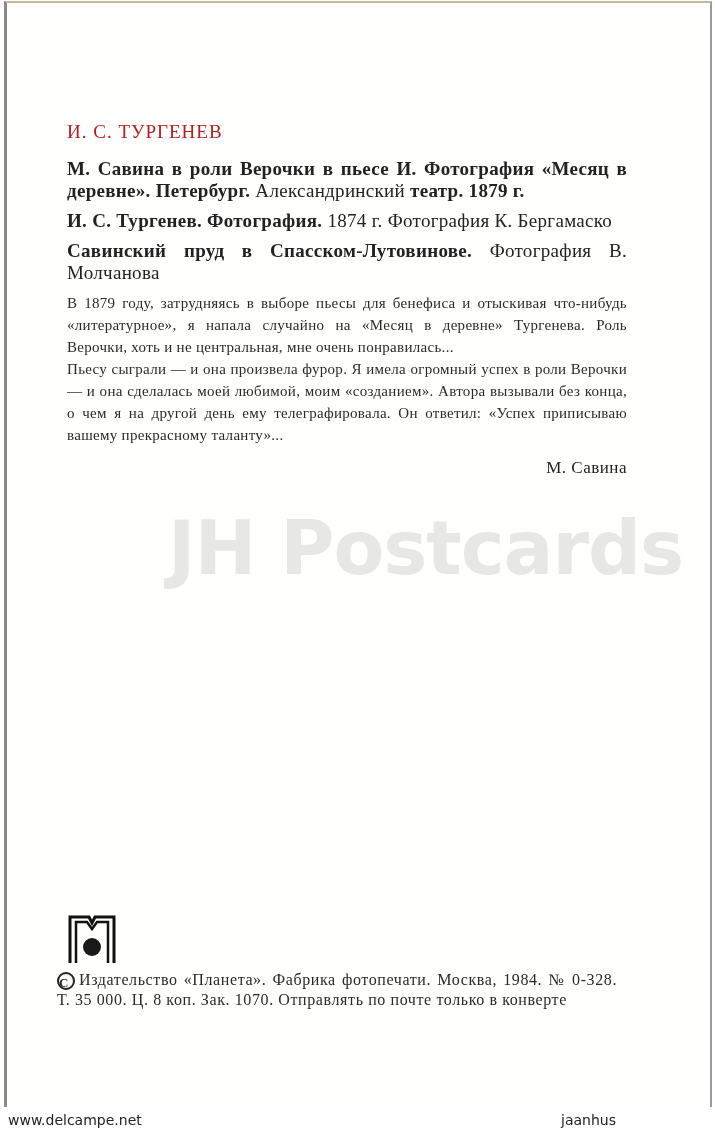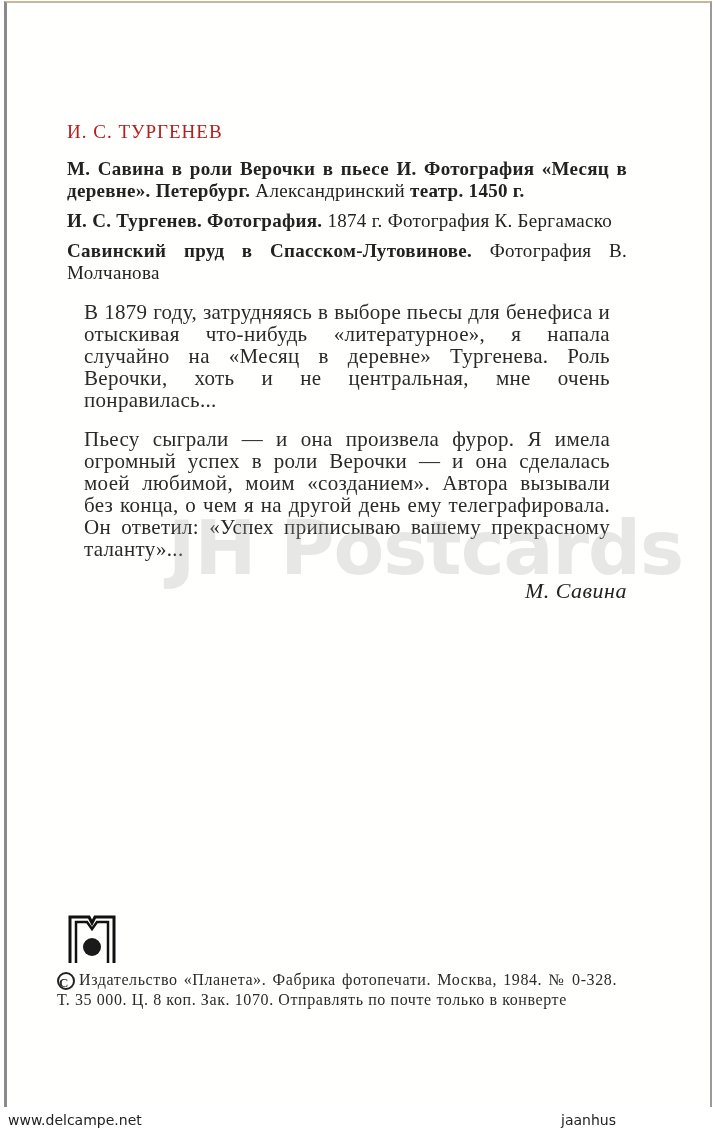--- a/index.html
+++ b/index.html
@@ -23,26 +23,26 @@
     .author {
       font-size: 19px; letter-spacing: 1px; color: #b91c1c;
       margin: 0 0 12px 0; line-height: 28px;
     }
     .cap {
       font-size: 19px; line-height: 22px; margin: 0 0 8px 0;
       text-align: justify; text-align-last: left; letter-spacing: 0.3px;
     }
     .cap b { font-weight: bold; }
     .quote {
-      font-size: 21px; line-height: 22px; margin: 17px;
+      font-size: 15px; line-height: 22px; margin: 0;
       text-align: justify; text-align-last: left; letter-spacing: 0.3px;
       color: #2a2a2a;
     }
     .sig {
-      text-align: right; font-size: 22px; margin-top: 18px; letter-spacing: 0.5px; font-style: italic;
+      text-align: right; font-size: 17px; margin-top: 12px; letter-spacing: 0.5px;
     }
     .watermark {
       position: absolute; left: 150px; top: 505px; width: 440px;
       font-family: "DejaVu Sans", sans-serif; font-weight: bold;
       font-size: 74px; color: rgba(170,170,170,0.28); letter-spacing: -1px;
       white-space: nowrap; pointer-events: none; margin-left: 18px;
     }
     .logo {
       position: absolute; left: 67px; top: 911px; width: 50px; height: 52px;
     }
@@ -65,21 +65,21 @@
   </style>
 </head>
 <body>
 
 <div class="card">
 </div>
 
 <div class="content">
   <div class="author">И. С. ТУРГЕНЕВ</div>
 
-  <p class="cap"><b>М. Савина в роли Верочки в пьесе И. Фотография «Месяц в деревне». Петербург.</b><span> Александринский</span><b> театр. 1450 г.</b></p>
+  <p class="cap"><b>М. Савина в роли Верочки в пьесе И. Фотография «Месяц в деревне». Петербург.</b><span> Александринский</span><b> театр. 1879 г.</b></p>
 
   <p class="cap"><b>И. С. Тургенев. Фотография.</b><span> 1874 г. Фотография К. Бергамаско</span></p>
 
   <p class="cap"><b>Савинский пруд в Спасском-Лутовинове.</b><span> Фотография В. Молчанова</span></p>
 
   <p class="quote">В 1879 году, затрудняясь в выборе пьесы для бенефиса и отыскивая что-нибудь «литературное», я напала случайно на «Месяц в деревне» Тургенева. Роль Верочки, хоть и не центральная, мне очень понравилась...</p>
   <p class="quote">Пьесу сыграли — и она произвела фурор. Я имела огромный успех в роли Верочки — и она сделалась моей любимой, моим «созданием». Автора вызывали без конца, о чем я на другой день ему телеграфировала. Он ответил: «Успех приписываю вашему прекрасному таланту»...</p>
   <div class="sig">М. Савина</div>
 </div>
 

